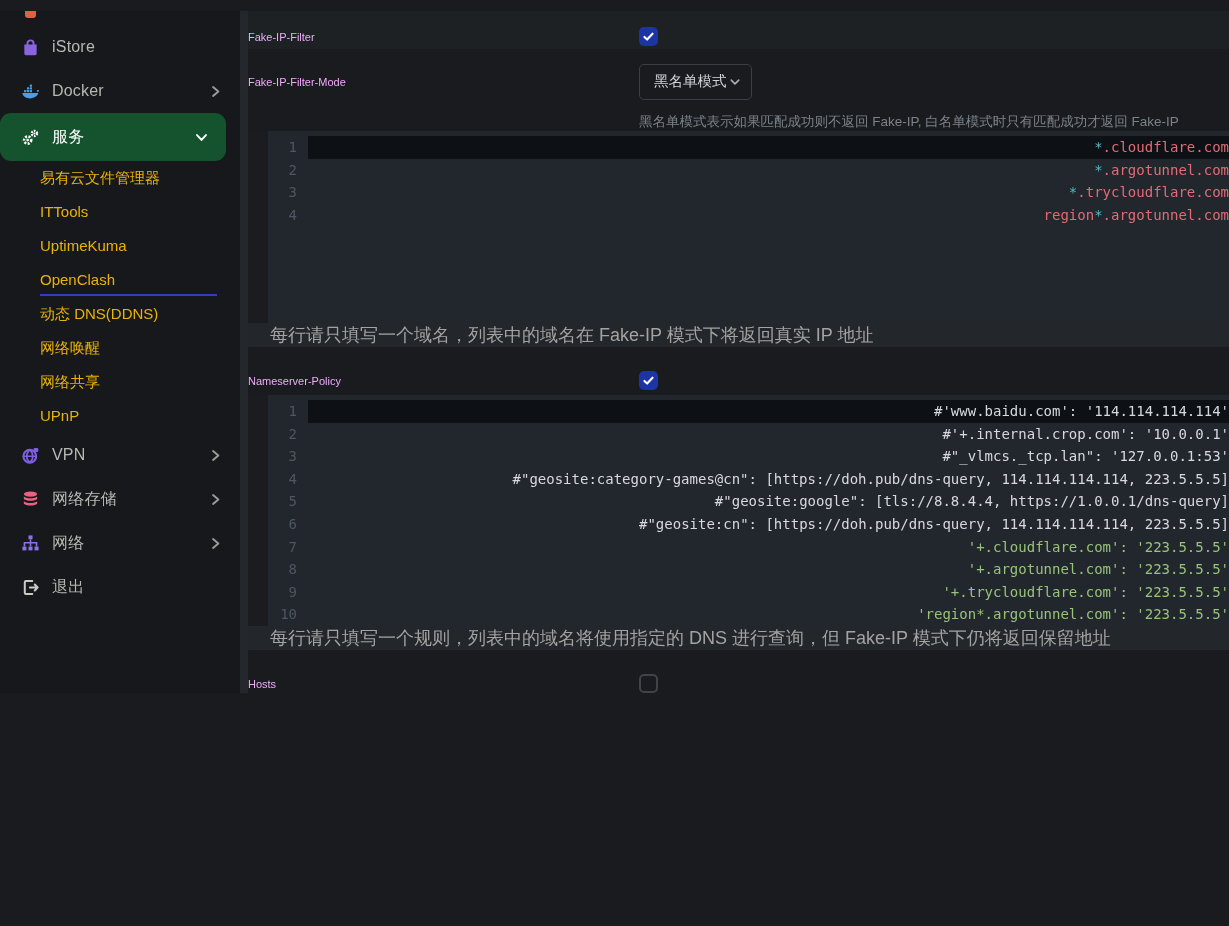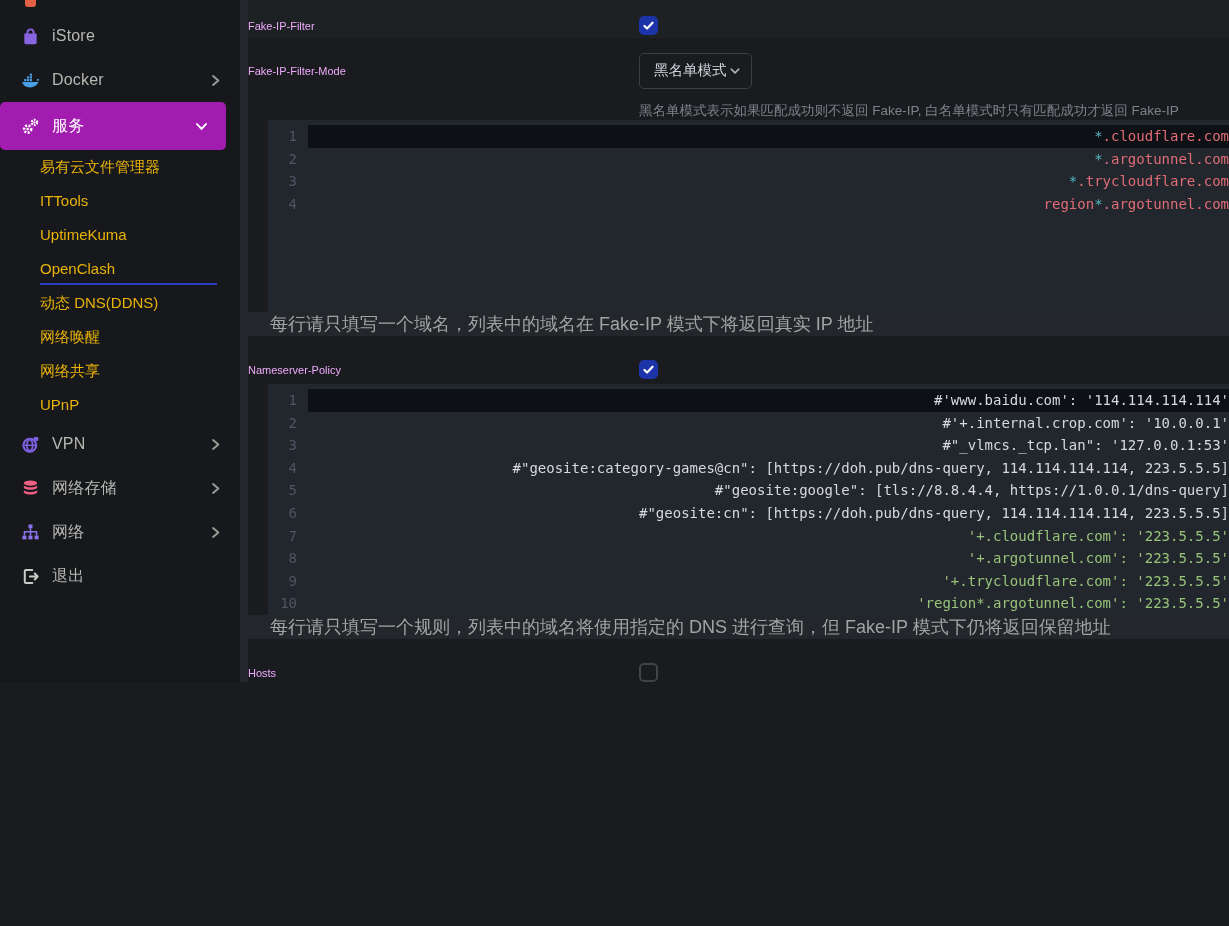--- a/index.html
+++ b/index.html
@@ -2,33 +2,33 @@
 <html><head>
 <meta charset="utf-8">
 <style>
   html,body{margin:0;padding:0;}
   body{
     width:1229px;height:926px;overflow:hidden;
     background:#191b1e;
     font-family:"Liberation Sans","DejaVu Sans",sans-serif;
     -webkit-font-smoothing:antialiased;
   }
-  .app{display:flex;width:1229px;height:682px;}
+  .app{display:flex;width:1229px;height:682px;margin-top:11px;}
 
   
   .sidebar{width:240px;flex:none;background:#17181b;position:relative;overflow:hidden;}
   .partial-icon{position:absolute;left:25px;top:-4px;width:11px;height:11px;background:#e15f44;border-radius:3px;}
   .side-list{padding-top:14px;}
   .side-item{height:44px;display:flex;align-items:center;padding:0 18px 0 20px;color:#b6b8b2;font-size:16px;cursor:pointer;}
   .side-item .s-icon{width:20px;height:20px;flex:none;margin-right:12px;display:flex;align-items:center;justify-content:center;}
   .side-item .s-icon svg{width:19px;height:19px;display:block;}
   .side-item .s-label{flex:1;letter-spacing:.2px;}
   .side-item .s-chev{color:#9a9c98;display:flex;align-items:center;}
   .side-item .s-chev svg{width:13px;height:13px;}
-  .side-item.active{background:#a21caf;border-radius:5px;margin-right:14px;height:48px;color:#fff;}
+  .side-item.active{background:#14532d;border-radius:11px;margin-right:14px;height:48px;color:#fff;}
   .side-item.active .s-chev{color:#fff;}
   .side-sub{height:34px;display:flex;flex-direction:column;justify-content:center;padding-left:40px;color:#eab308;font-size:15px;cursor:pointer;position:relative;}
   .side-sub .sub-label{line-height:18px;}
   .side-sub.active .sub-underline{position:absolute;left:40px;right:23px;bottom:1px;height:2px;background:#2b3fc0;}
   .scrollstrip{width:8px;flex:none;background:#24272b;}
 
   
   .content{flex:1;display:flex;flex-direction:column;background:#191b1e;}
   .row{display:flex;}
   .row-a{background:#1d2124;}

